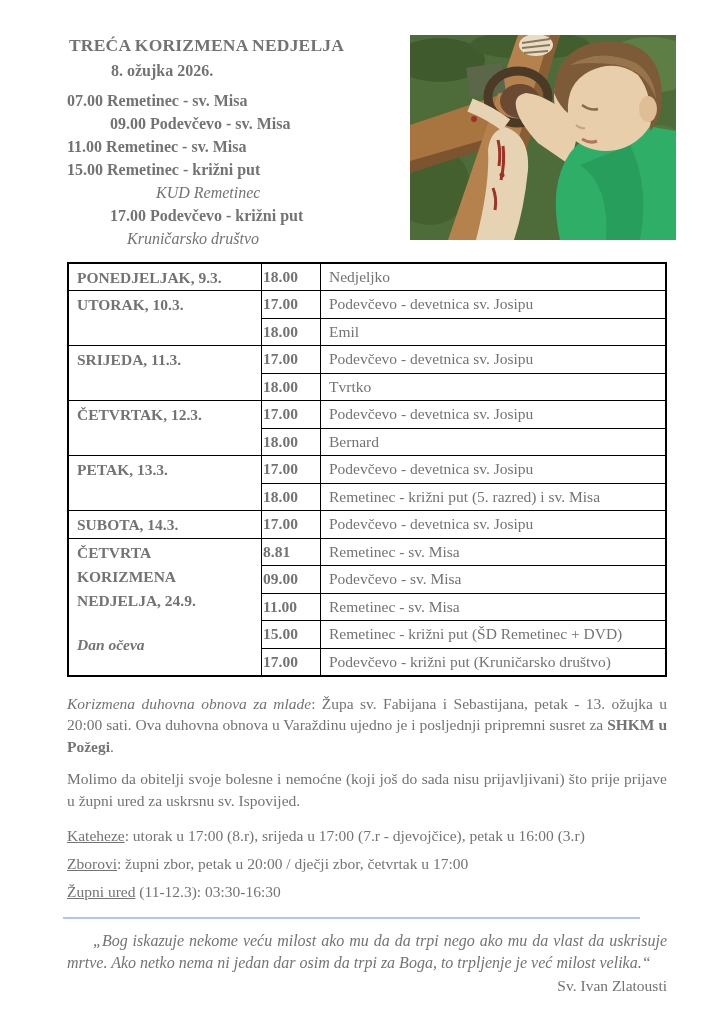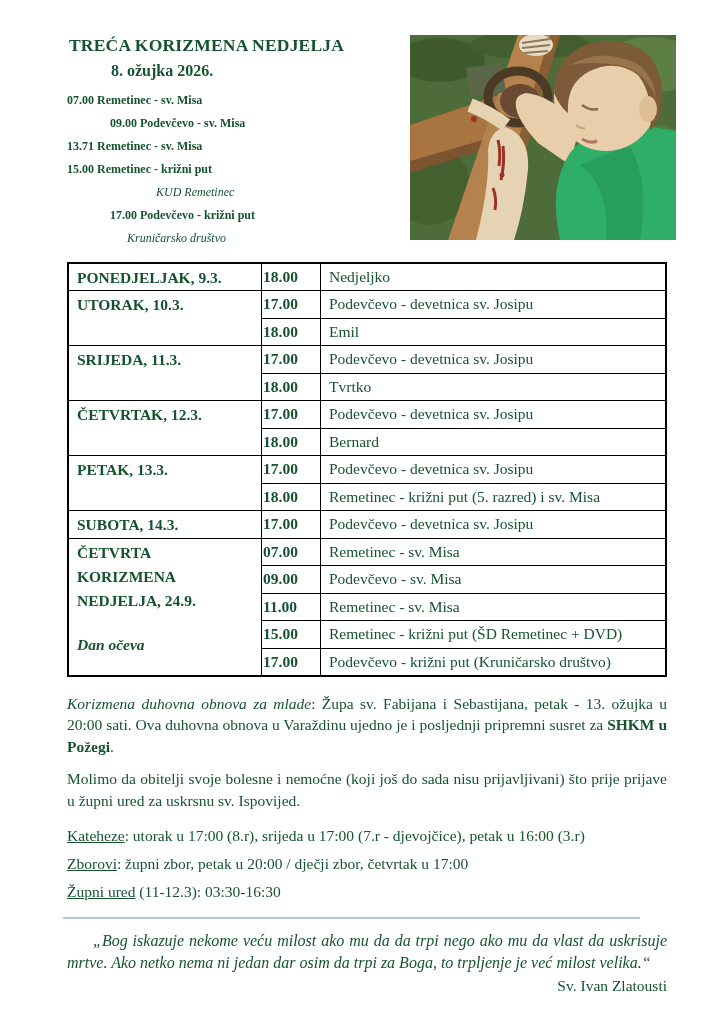--- a/index.html
+++ b/index.html
@@ -1,31 +1,31 @@
 <!DOCTYPE html>
 <html><head>
 <meta charset="utf-8">
 <style>
   html,body{margin:0;padding:0;background:#ffffff;}
   .page{
     position:relative;
     width:724px;height:1024px;
     background:#ffffff;
     font-family:"Liberation Serif", serif;
-    color:#14532d;
+    color:#737373;
     overflow:hidden;
     box-sizing:border-box;
     padding:33px 57px 0 67px;
     border-radius:12px;
   }
   
   .header{position:relative;height:229px;}
   .h-title{font-size:17.5px;font-weight:bold;line-height:25px;margin-left:2px;letter-spacing:.2px;}
   .h-date{font-size:16px;font-weight:bold;line-height:23px;margin:1px 0 7px 44px;}
-  .sched-line{font-size:12px;font-weight:bold;line-height:23px;}
+  .sched-line{font-size:16px;font-weight:bold;line-height:23px;}
   .ind0{margin-left:0;}
   .ind1{margin-left:43px;}
   .ind2{margin-left:89px;}
   .ind3{margin-left:60px;}
   .s-ital{font-weight:normal;font-style:italic;}
   
   .photo{position:absolute;left:343px;top:2px;width:266px;height:205px;}
   .photo svg{display:block;width:100%;height:100%;}
   
   table.sched{border-collapse:collapse;width:600px;table-layout:fixed;border:2px solid #000;}
@@ -51,21 +51,21 @@
 </head>
 <body>
 
 <div class="page">
 
   <div class="header">
     <div class="h-title">TREĆA KORIZMENA NEDJELJA</div>
     <div class="h-date">8. ožujka 2026.</div>
     <div class="sched-line ind0">07.00 Remetinec - sv. Misa</div>
     <div class="sched-line ind1">09.00 Podevčevo - sv. Misa</div>
-    <div class="sched-line ind0">13.71 Remetinec - sv. Misa</div>
+    <div class="sched-line ind0">11.00 Remetinec - sv. Misa</div>
     <div class="sched-line ind0">15.00 Remetinec - križni put</div>
     <div class="sched-line ind2 s-ital">KUD Remetinec</div>
     <div class="sched-line ind1">17.00 Podevčevo - križni put</div>
     <div class="sched-line ind3 s-ital">Kruničarsko društvo</div>
 
     <div class="photo">
       <svg viewBox="0 0 266 205" preserveAspectRatio="none">
 
         <rect x="0" y="0" width="266" height="205" fill="#4e6b3a"></rect>
         <ellipse cx="30" cy="25" rx="45" ry="22" fill="#3f5a2d"></ellipse>
@@ -171,21 +171,21 @@
             <div>SUBOTA, 14.3.</div>
           </td>
           <td class="time-cell">17.00</td>
           <td class="event-cell">Podevčevo - devetnica sv. Josipu</td>
         </tr>
         <tr class="sched-row">
           <td class="day-cell" rowspan="5">
             <div>ČETVRTA KORIZMENA NEDJELJA, 24.9.</div>
             <div class="day-sub">Dan očeva</div>
           </td>
-          <td class="time-cell">07.00</td>
+          <td class="time-cell">8.81</td>
           <td class="event-cell">Remetinec - sv. Misa</td>
         </tr>
         <tr class="sched-row">
           <td class="time-cell">09.00</td>
           <td class="event-cell">Podevčevo - sv. Misa</td>
         </tr>
         <tr class="sched-row">
           <td class="time-cell">11.00</td>
           <td class="event-cell">Remetinec - sv. Misa</td>
         </tr>

